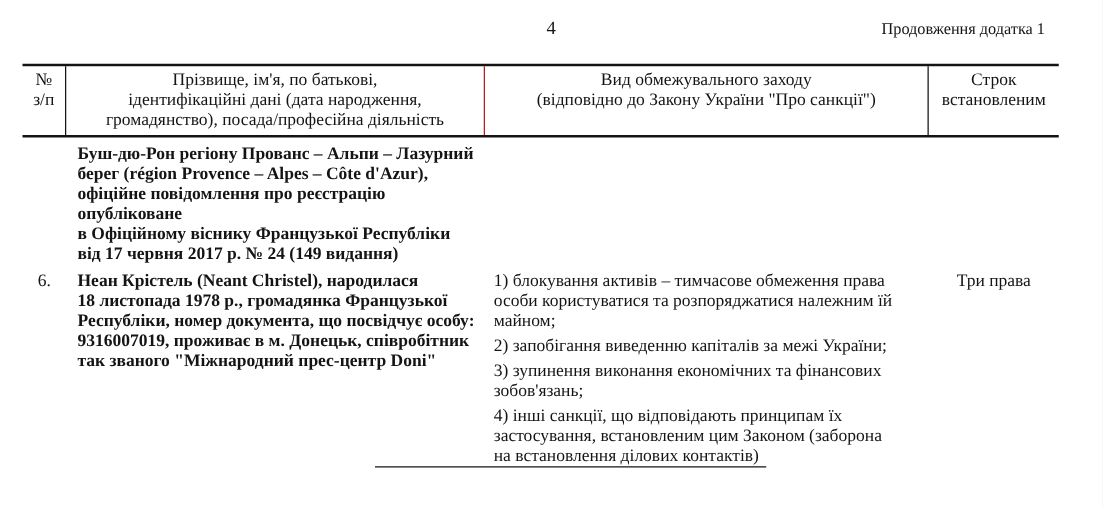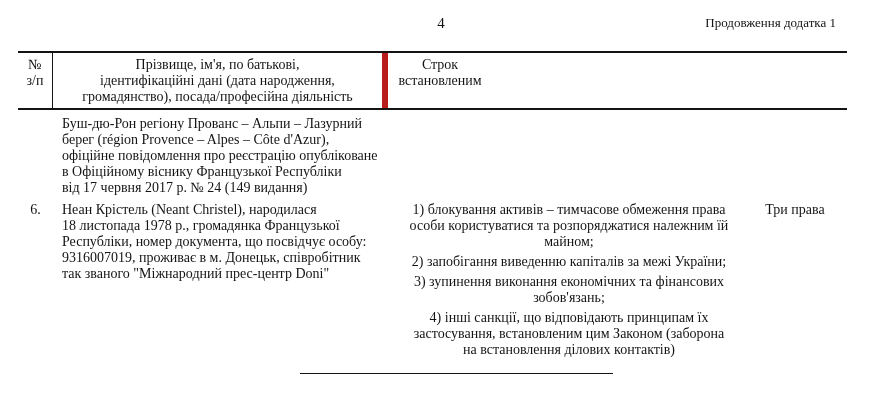--- a/index.html
+++ b/index.html
@@ -38,44 +38,44 @@
     border-top: 2px solid #141414;
     border-bottom: 2px solid #141414;
   }
   .th {
     box-sizing: border-box;
     padding: 4px 2px 3px 2px;
     text-align: center;
     white-space: pre-line;
   }
   .th-num      { width: 35px;  border-right: 1px solid #141414; }
-  .th-identity { width: 335px; border-right: 6px solid #b91c1c; }
+  .th-identity { width: 335px; border-right: 1px solid #b91c1c; }
   .th-measure  { width: 355px; border-right: 1px solid #141414; }
   .th-term     { width: 104px; }
   .trow { display: flex; margin-top: 6px; align-items: flex-start; }
   .cell-num {
     box-sizing: border-box;
     width: 35px;
     text-align: center;
   }
   .cell-identity {
     box-sizing: border-box;
     width: 335px;
     padding-left: 9px;
     white-space: pre-line;
+    font-weight: bold;
   }
   .cell-measures {
     box-sizing: border-box;
     width: 355px;
     padding-left: 7px;
   }
   .cell-measures p {
     margin: 0 0 4px 0;
     white-space: pre-line;
-    text-align: center;
   }
   .cell-measures p:last-child { margin-bottom: 1px; }
   .cell-term {
     box-sizing: border-box;
     width: 104px;
     text-align: center;
   }
   .endline {
     position: absolute;
     left: 300px; top: 373px;
@@ -93,20 +93,22 @@
   <div class="page-cont">Продовження додатка 1</div>
 
   <div class="stable">
 
     <div class="thead">
       <div class="th th-num">№
 з/п</div>
       <div class="th th-identity">Прізвище, ім'я, по батькові,
 ідентифікаційні дані (дата народження,
 громадянство), посада/професійна діяльність</div>
+      <div class="th th-measure">Вид обмежувального заходу
+(відповідно до Закону України "Про санкції")</div>
       <div class="th th-term">Строк
 встановленим</div>
     </div>
 
     <div class="tbody">
 
       <div class="trow">
         <div class="cell-num"></div>
         <div class="cell-identity">Буш-дю-Рон регіону Прованс – Альпи – Лазурний
 берег (région Provence – Alpes – Côte d'Azur),

